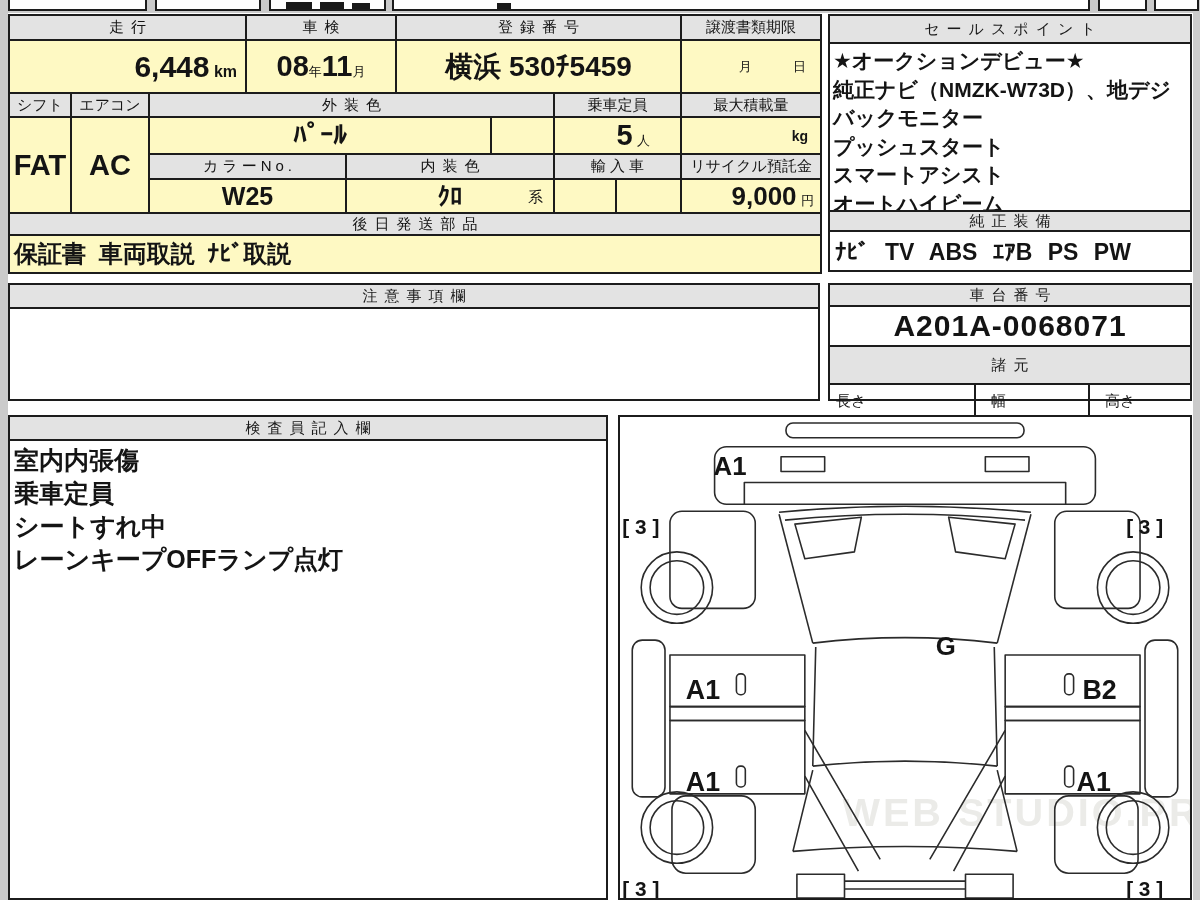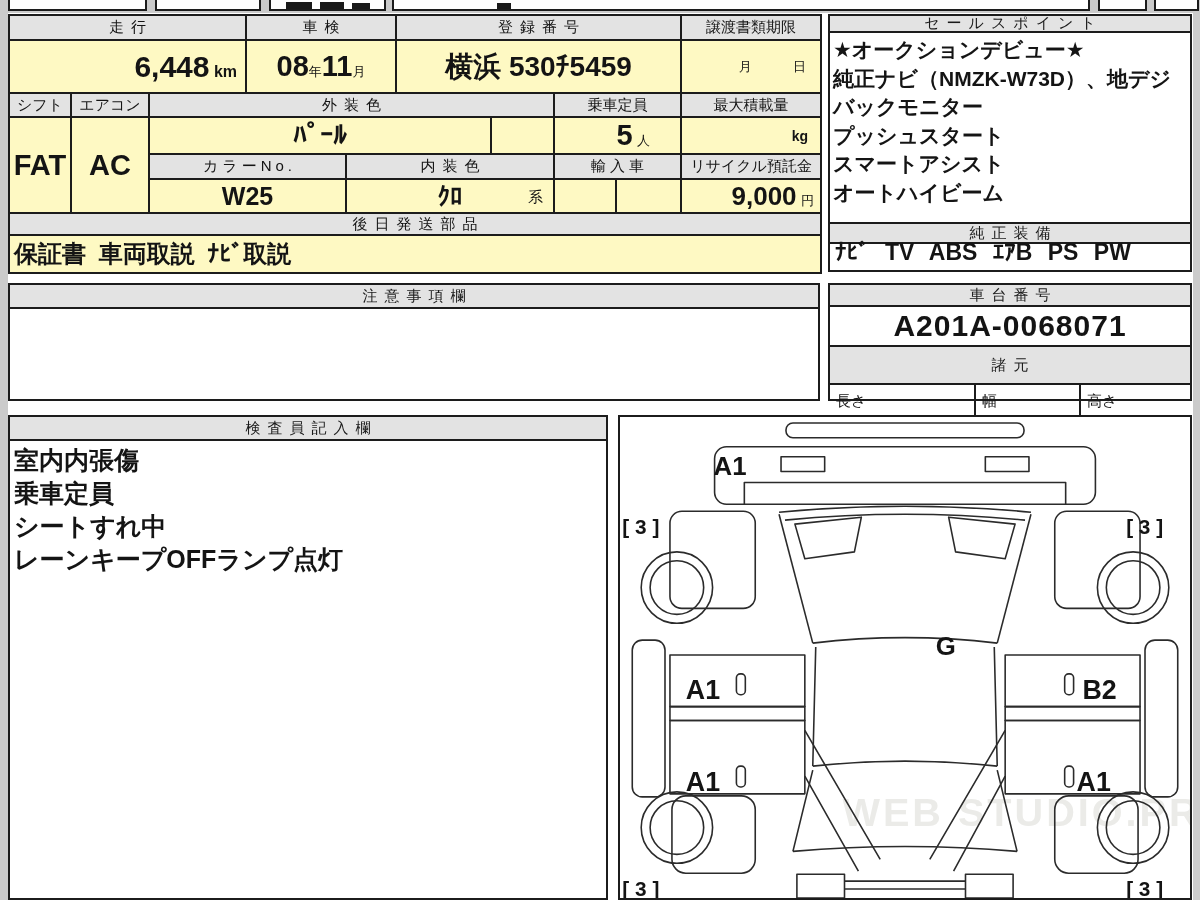--- a/index.html
+++ b/index.html
@@ -15,21 +15,21 @@
   .hdr { background:#e3e3e3; display:flex; align-items:center; justify-content:center;
          font-size:15px; color:#1a1a1a; }
   .ls4 { letter-spacing:4px; text-indent:4px; }
   .ls7 { letter-spacing:7px; text-indent:7px; }
   table { border-collapse:collapse; table-layout:fixed; }
   th,td { border:2px solid #1c1c1c; overflow:hidden; white-space:nowrap; vertical-align:middle; }
   th { background:#e3e3e3; font-weight:400; font-size:15px; text-align:center; }
   td { background:#fef9c3; }
   .b { font-weight:700; }
   .unit { font-size:13px; font-weight:700; }
-  .cell-flex { display:flex; align-items:center; }
+  .cell-flex { display:flex; align-items:center;gap:9px; }
   .sales-line { font-size:21px; font-weight:700; line-height:28.5px; white-space:nowrap; }
   .insp-line { font-size:25px; font-weight:700; line-height:33px; white-space:nowrap; }
   svg text { font-family:"Liberation Sans","DejaVu Sans",sans-serif; }
 </style>
 </head>
 <body>
 
 <div class="edge" style="left:0;top:0;width:1200px;height:13px"></div>
 <div class="edge" style="left:0;top:0;width:8px;height:900px"></div>
 <div class="edge" style="left:1193px;top:0;width:7px;height:900px"></div>
@@ -124,30 +124,30 @@
   <tr style="height:22px">
     <th colspan="10" class="ls7">後日発送部品</th>
   </tr>
   <tr style="height:38px">
     <td colspan="10" class="b" style="font-size:24px;padding-left:4px;word-spacing:6px">保証書 車両取説 ﾅﾋﾞ取説</td>
   </tr>
 </tbody>
   </table>
 
 <div class="block" style="left:828px;top:14px;width:364px;height:258px">
-  <div class="hdr ls7" style="height:17px;border-bottom:2px solid #1c1c1c">セールスポイント</div>
+  <div class="hdr ls7" style="height:28px;border-bottom:2px solid #1c1c1c">セールスポイント</div>
   <div style="padding:3px 0 0 3px">
     <div class="sales-line">★オークションデビュー★</div>
     <div class="sales-line">純正ナビ（NMZK-W73D）、地デジ</div>
     <div class="sales-line">バックモニター</div>
     <div class="sales-line">プッシュスタート</div>
     <div class="sales-line">スマートアシスト</div>
     <div class="sales-line">オートハイビーム</div>
   </div>
-  <div class="hdr ls7" style="height:22px;position:absolute;left:0;right:0;top:206px;border-top:2px solid #1c1c1c;border-bottom:2px solid #1c1c1c">純正装備</div>
+  <div class="hdr ls7" style="height:22px;position:absolute;left:0;right:0;top:194px;border-top:2px solid #1c1c1c;border-bottom:2px solid #1c1c1c">純正装備</div>
   <div class="b" style="position:absolute;left:0;right:0;top:218px;height:36px;font-size:23px;line-height:36px;padding-left:5px;word-spacing:9px">ﾅﾋﾞ TV ABS ｴｱB PS PW</div>
 </div>
 
 <div class="block" style="left:8px;top:283px;width:812px;height:118px">
   <div class="hdr ls7" style="height:24px;border-bottom:2px solid #1c1c1c">注意事項欄</div>
   <div style="height:90px"></div>
 </div>
 
 <div class="block" style="left:828px;top:283px;width:364px;height:118px">
   <div class="hdr ls7" style="height:22px;border-bottom:2px solid #1c1c1c">車台番号</div>

